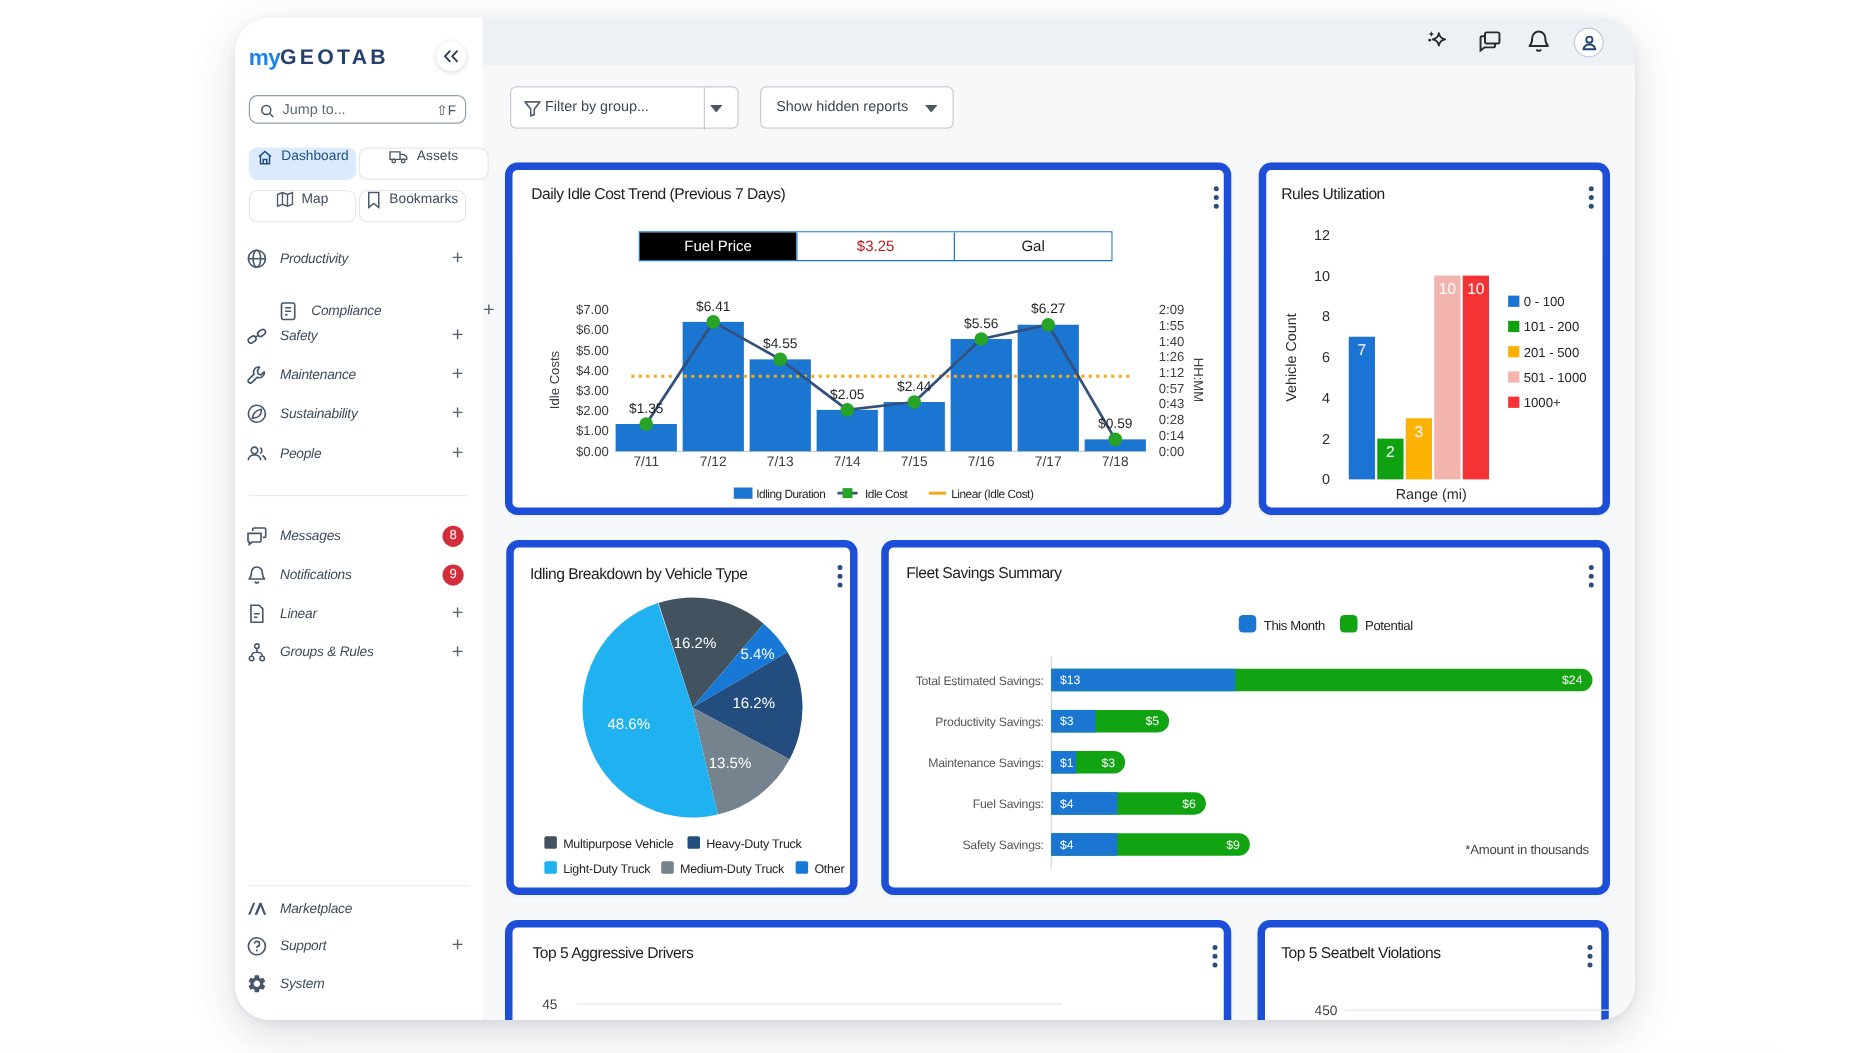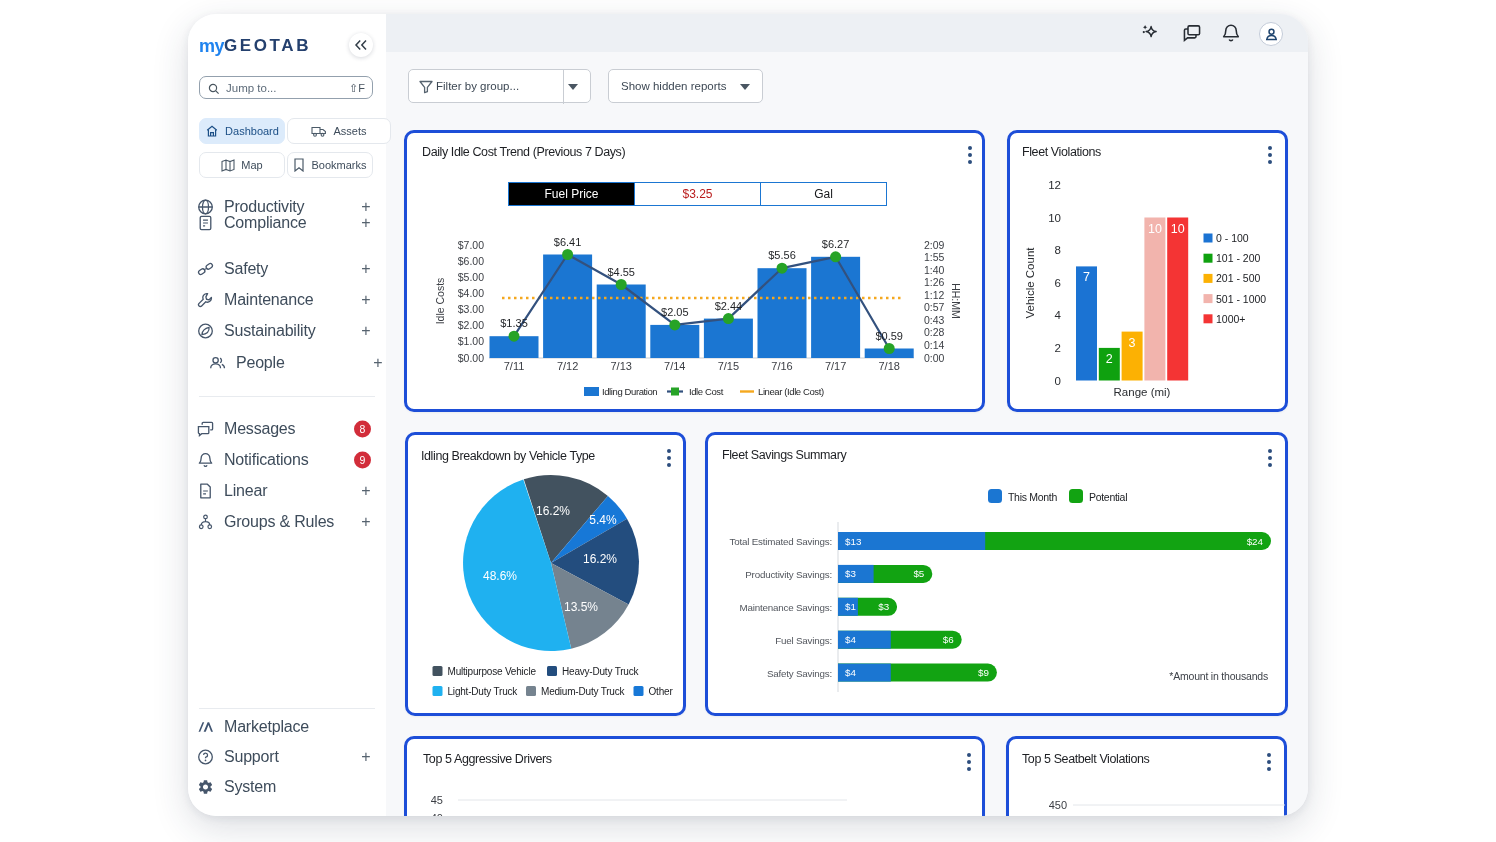--- a/index.html
+++ b/index.html
@@ -1,31 +1,31 @@
 <!DOCTYPE html>
 <html><head>
 <meta charset="utf-8">
 <style>
   * { margin:0; padding:0; box-sizing:border-box; }
   html,body { width:1496px; height:842px; background:#ffffff; font-family:"Liberation Sans", sans-serif; overflow:hidden; }
   .app { position:absolute; left:188px; top:14px; width:1120px; height:802px; background:#f7f8fa; border-radius:28px; box-shadow:0 12px 36px rgba(40,52,72,.16), 0 2px 8px rgba(40,52,72,.08); overflow:hidden; }
   .sidebar { position:absolute; left:0; top:0; width:198px; height:802px; background:#ffffff; z-index:5; }
   .topbar { position:absolute; left:198px; top:0; width:922px; height:38px; background:#edf0f4; }
   .content { position:absolute; left:198px; top:38px; width:922px; height:764px; background:#f7f8fa; }
-  .card { position:absolute; background:#ffffff; border:3px solid #1d4ed8; border-radius:10px; box-shadow:0 1px 2px rgba(20,30,50,.05); }
+  .card { position:absolute; background:#ffffff; border:6px solid #1d4ed8; border-radius:10px; box-shadow:0 1px 2px rgba(20,30,50,.05); }
   .ctitle { position:absolute; font-size:12.5px; letter-spacing:-0.4px; color:#1d1f23; white-space:nowrap; }
   .kebab { position:absolute; width:4px; }
   .kebab i { display:block; width:4px; height:4px; border-radius:50%; background:#2c4d7e; margin-bottom:3px; }
   svg text { font-family:"Liberation Sans", sans-serif; }
   .navitem { position:absolute; left:0px; width:198px; height:26px; }
   .navitem .nicon { position:absolute; left:9px; top:50%; transform:translateY(-50%); width:17px; height:17px; }
-  .navitem .nlabel { position:absolute; left:36px; top:50%; transform:translateY(-50%); font-size:16px; letter-spacing:-0.2px; color:#3e4c5b; white-space:nowrap; }
+  .navitem .nlabel { position:absolute; left:36px; top:50%; transform:translateY(-50%); font-size:11px; letter-spacing:-0.2px; color:#3e4c5b; white-space:nowrap;font-style:italic; }
   .navitem .plus { position:absolute; left:171px; width:14px; text-align:center; top:50%; transform:translateY(-50%); font-size:16px; font-weight:400; color:#56636f; }
   .navitem .badge { position:absolute; right:15px; top:50%; transform:translateY(-50%); min-width:17px; height:17px; border-radius:9px; background:#d22d3a; color:#fff; font-size:10.5px; text-align:center; line-height:17px; padding:0 2px; }
-  .chip { position:absolute; height:26px; border:1px solid #e4e8ed; border-radius:7px; background:#fff; display:flex; align-items:center; justify-content:center; gap:6px; font-size:11px; color:#3e4c5b; }
+  .chip { position:absolute; height:26px; border:1px solid #e4e8ed; border-radius:7px; background:#fff; display:flex; justify-content:center; gap:6px; font-size:11px; color:#3e4c5b; }
   .chip.active { background:#dcebfb; border-color:#dcebfb; color:#1c4f86; }
   .chip svg { flex:0 0 auto; }
 </style>
 </head>
 <body>
 <div class="app">
   <div class="topbar">
     <svg style="position:absolute;left:754px;top:9px;" width="20" height="20" viewBox="0 0 18 18">
         <path d="M10 3.2c.5 2.9 1.6 4 4.5 4.5-2.9.5-4 1.6-4.5 4.5-.5-2.9-1.6-4-4.5-4.5 2.9-.5 4-1.6 4.5-4.5z" fill="none" stroke="#272c33" stroke-width="1.3" stroke-linejoin="round"></path>
         <path d="M4.6 1.6c.25 1.45.8 2 2.25 2.25C5.4 4.1 4.85 4.65 4.6 6.1 4.35 4.65 3.8 4.1 2.35 3.85 3.8 3.6 4.35 3.05 4.6 1.6z" fill="#272c33"></path>
@@ -137,21 +137,21 @@
         <text x="195" y="262" font-size="9.5" letter-spacing="-0.4" fill="#1f2124">Idling Duration</text>
         <line x1="260" y1="258.5" x2="276" y2="258.5" stroke="#33517e" stroke-width="2.2"></line>
         <rect x="264" y="254.5" width="8" height="8" fill="#27a327"></rect>
         <text x="282" y="262" font-size="9.5" letter-spacing="-0.4" fill="#1f2124">Idle Cost</text>
         <line x1="333" y1="258.5" x2="347" y2="258.5" stroke="#f5a81e" stroke-width="2.4"></line>
         <text x="351" y="262" font-size="9.5" letter-spacing="-0.4" fill="#1f2124">Linear (Idle Cost)</text>
       </svg>
     </div>
 
     <div class="card" style="left:621px;top:78px;width:281px;height:282px;">
-      <div class="ctitle" style="left:12px;top:12px;">Fleet Violations</div>
+      <div class="ctitle" style="left:12px;top:12px;">Rules Utilization</div>
       <div class="kebab" style="left:258px;top:13px;">
           <i></i>
           <i></i>
           <i></i>
         </div>
       <svg style="position:absolute;left:0;top:0;" width="281" height="282" viewBox="0 0 281 282">
         <text x="51" y="251.5" font-size="11.5" fill="#2a2d31" text-anchor="end">0</text>
         <text x="51" y="218.9" font-size="11.5" fill="#2a2d31" text-anchor="end">2</text>
         <text x="51" y="186.3" font-size="11.5" fill="#2a2d31" text-anchor="end">4</text>
         <text x="51" y="153.7" font-size="11.5" fill="#2a2d31" text-anchor="end">6</text>
@@ -336,21 +336,21 @@
 
     <div class="navitem" style="top:180px;">
       <svg class="nicon" viewBox="0 0 18 18">
           <circle cx="9" cy="9" r="7.2" fill="none" stroke="#46566b" stroke-width="1.4"></circle>
           <ellipse cx="9" cy="9" rx="3.2" ry="7.2" fill="none" stroke="#46566b" stroke-width="1.4"></ellipse>
           <line x1="1.8" y1="9" x2="16.2" y2="9" stroke="#46566b" stroke-width="1.4"></line>
         </svg>
       <span class="nlabel">Productivity</span>
         <span class="plus">+</span>
     </div>
-    <div class="navitem" style="top:196px;">
+    <div class="navitem" style="top:222px;margin-left:25px;">
       <svg class="nicon" viewBox="0 0 18 18">
           <rect x="3.4" y="2" width="11.2" height="14" rx="1.4" fill="none" stroke="#46566b" stroke-width="1.4"></rect>
           <line x1="6.4" y1="6" x2="11.6" y2="6" stroke="#46566b" stroke-width="1.3"></line>
           <line x1="6.4" y1="9" x2="11.6" y2="9" stroke="#46566b" stroke-width="1.3"></line>
           <line x1="6.4" y1="12" x2="8.6" y2="12" stroke="#46566b" stroke-width="1.3"></line>
         </svg>
       <span class="nlabel">Compliance</span>
         <span class="plus">+</span>
     </div>
     <div class="navitem" style="top:242px;">
@@ -370,21 +370,21 @@
         <span class="plus">+</span>
     </div>
     <div class="navitem" style="top:304px;">
       <svg class="nicon" viewBox="0 0 18 18">
           <circle cx="9" cy="9" r="7.2" fill="none" stroke="#46566b" stroke-width="1.4"></circle>
           <path d="M5.2 12.8C5.6 9 8 6.2 12.8 5.2c.4 4.6-2.4 7.4-7.6 7.6z" fill="none" stroke="#46566b" stroke-width="1.3"></path>
         </svg>
       <span class="nlabel">Sustainability</span>
         <span class="plus">+</span>
     </div>
-    <div class="navitem" style="top:336px;margin-left:12px;">
+    <div class="navitem" style="top:336px;">
       <svg class="nicon" viewBox="0 0 18 18">
           <circle cx="7" cy="6.2" r="2.8" fill="none" stroke="#46566b" stroke-width="1.4"></circle>
           <path d="M1.8 14.6c0-2.8 2.3-4.6 5.2-4.6s5.2 1.8 5.2 4.6" fill="none" stroke="#46566b" stroke-width="1.4"></path>
           <path d="M11.8 3.8a2.8 2.8 0 0 1 0 4.9M13.6 10.4c1.7.7 2.8 2.2 2.8 4.2" fill="none" stroke="#46566b" stroke-width="1.4"></path>
         </svg>
       <span class="nlabel">People</span>
         <span class="plus">+</span>
     </div>
     <div style="position:absolute;left:11px;top:382px;width:176px;height:1px;background:#e8ebef;"></div>
 

